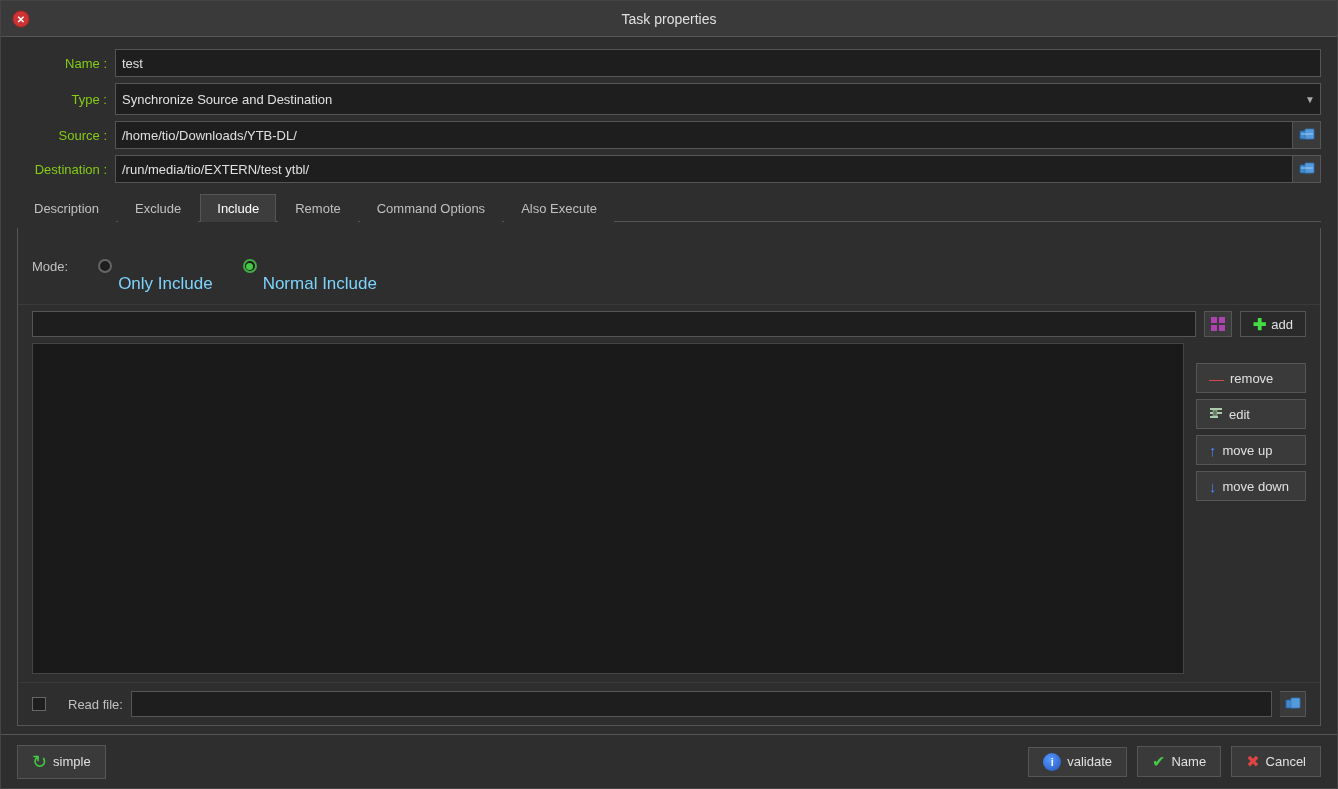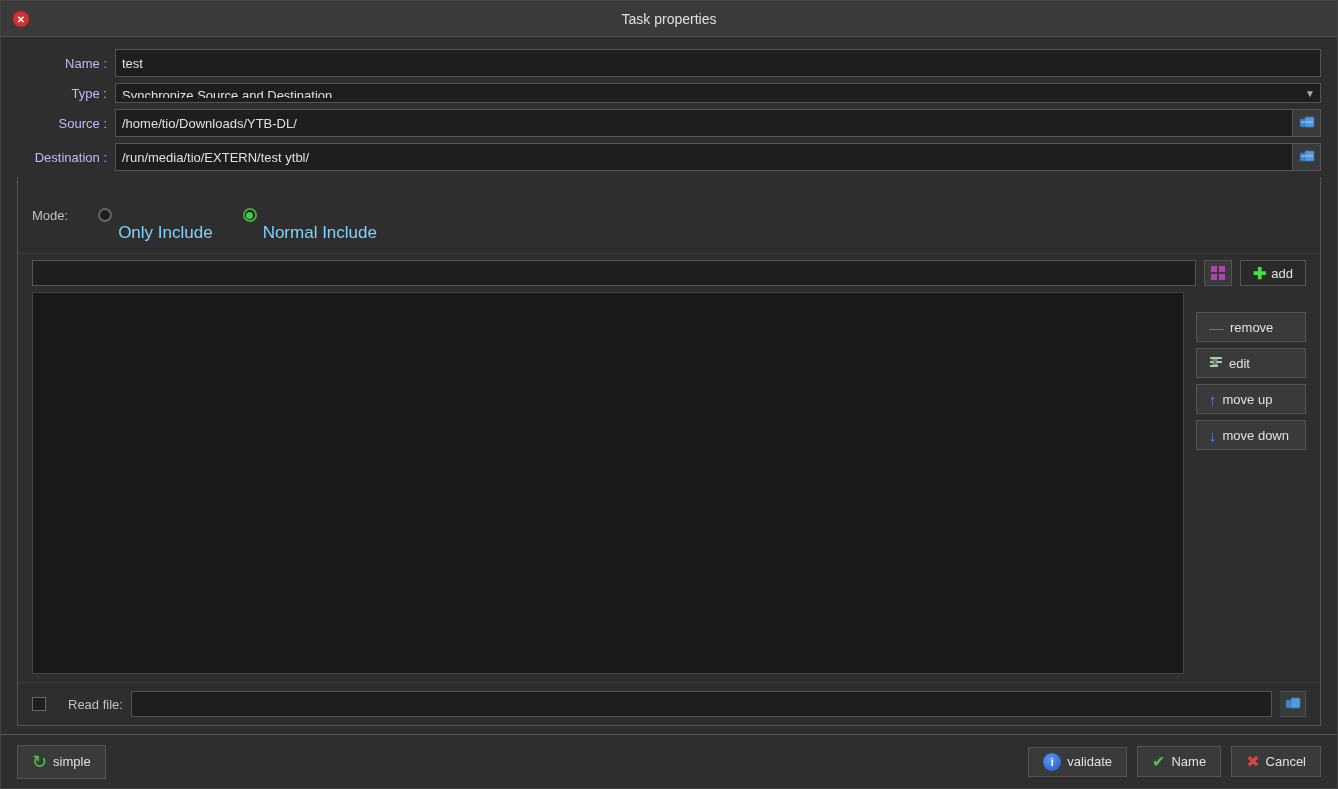--- a/index.html
+++ b/index.html
@@ -56,21 +56,21 @@
       display: flex;
       flex-direction: column;
       gap: 6px;
     }
     .field-row {
       display: flex;
       align-items: center;
       gap: 8px;
     }
     .field-label {
-      color: #c4b5fd;
+      color: #84cc16;
       text-align: right;
       min-width: 90px;
       font-size: 13px;
     }
     .field-input {
       flex: 1;
       background: #1e1e1e;
       border: 1px solid #555;
       color: #e0e0e0;
       padding: 4px 6px;
@@ -106,21 +106,21 @@
       flex: 1;
       position: relative;
     }
     .type-select {
       width: 100%;
       background: #1e1e1e;
       border: 1px solid #555;
       color: #e0e0e0;
       padding: 4px 24px 4px 6px;
       font-size: 13px;
-      height: 20px;
+      height: 32px;
       outline: none;
       appearance: none;
       cursor: pointer;
     }
     .select-arrow {
       position: absolute;
       right: 6px;
       top: 50%;
       transform: translateY(-50%);
       pointer-events: none;
@@ -457,20 +457,28 @@
         <button class="browse-btn">
           <svg viewBox="0 0 16 16" fill="none">
             <rect x="1" y="4" width="10" height="8" rx="1" fill="#4488cc" stroke="#2266aa" stroke-width="0.8"></rect>
             <rect x="6" y="2" width="9" height="10" rx="1" fill="#5599dd" stroke="#3377bb" stroke-width="0.8"></rect>
             <line x1="2" y1="7" x2="14" y2="7" stroke="#aaddff" stroke-width="0.8"></line>
           </svg>
         </button>
       </div>
     </div>
 
+    <div class="tabs-bar">
+      <div class="tab">Description</div>
+      <div class="tab">Exclude</div>
+      <div class="tab active">Include</div>
+      <div class="tab">Remote</div>
+      <div class="tab">Command Options</div>
+      <div class="tab">Also Execute</div>
+    </div>
 
     <div class="tab-content">
 
       <div class="mode-row">
         <span class="mode-label">Mode:</span>
         <div class="radio-group">
           <div class="radio-item">
             <div class="radio-circle"></div>
             <span class="radio-text">Only Include</span>
           </div>

